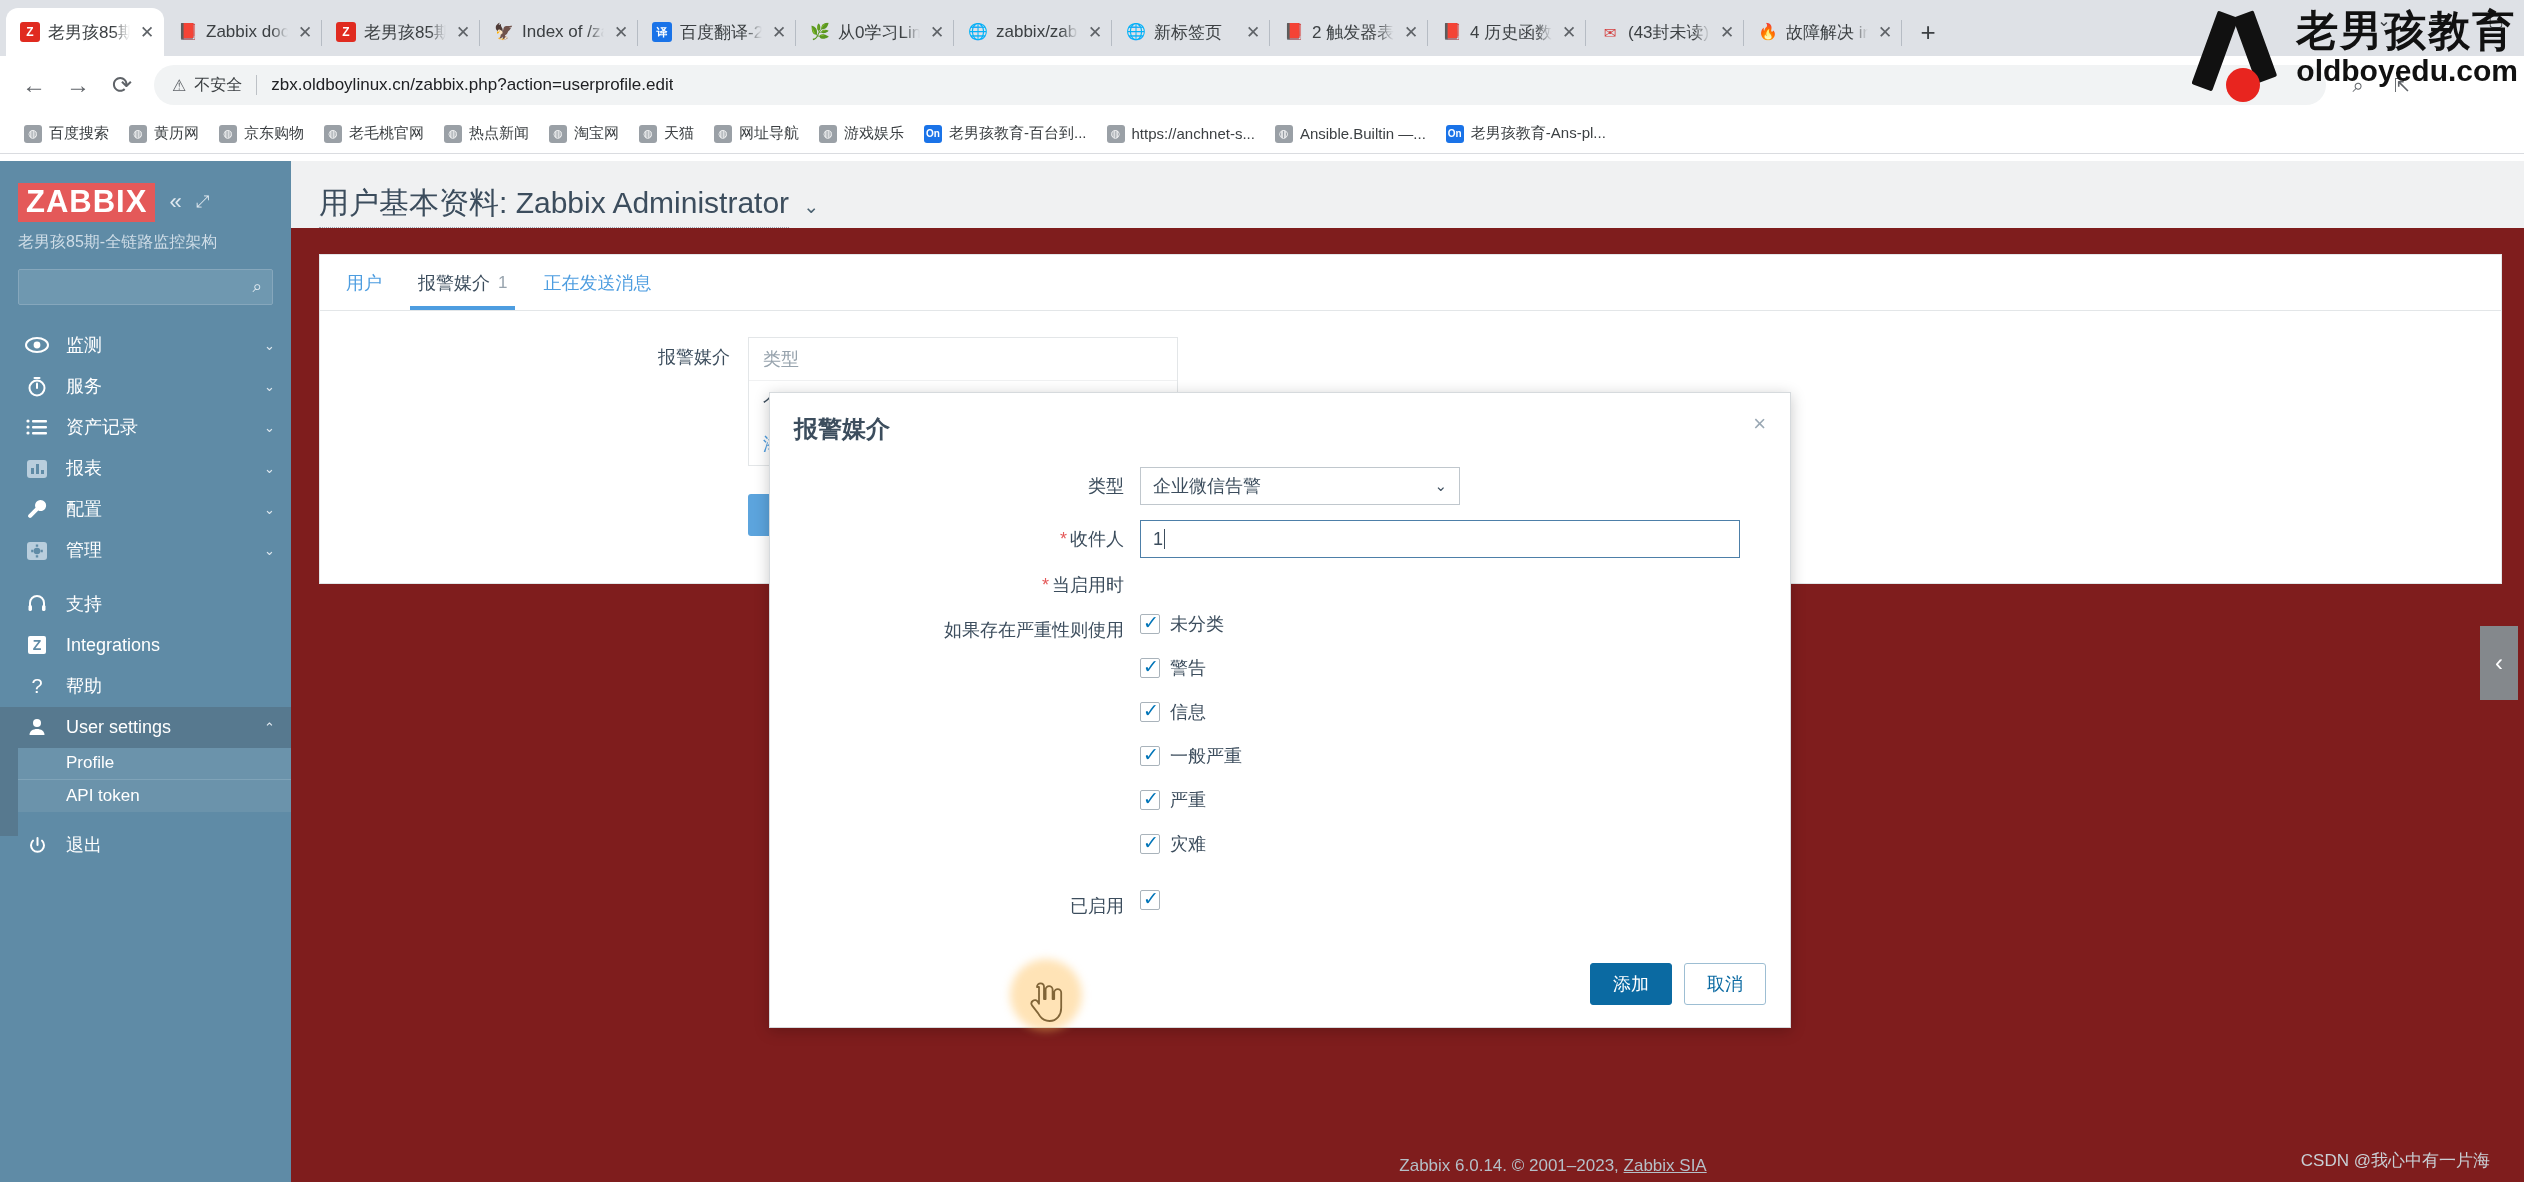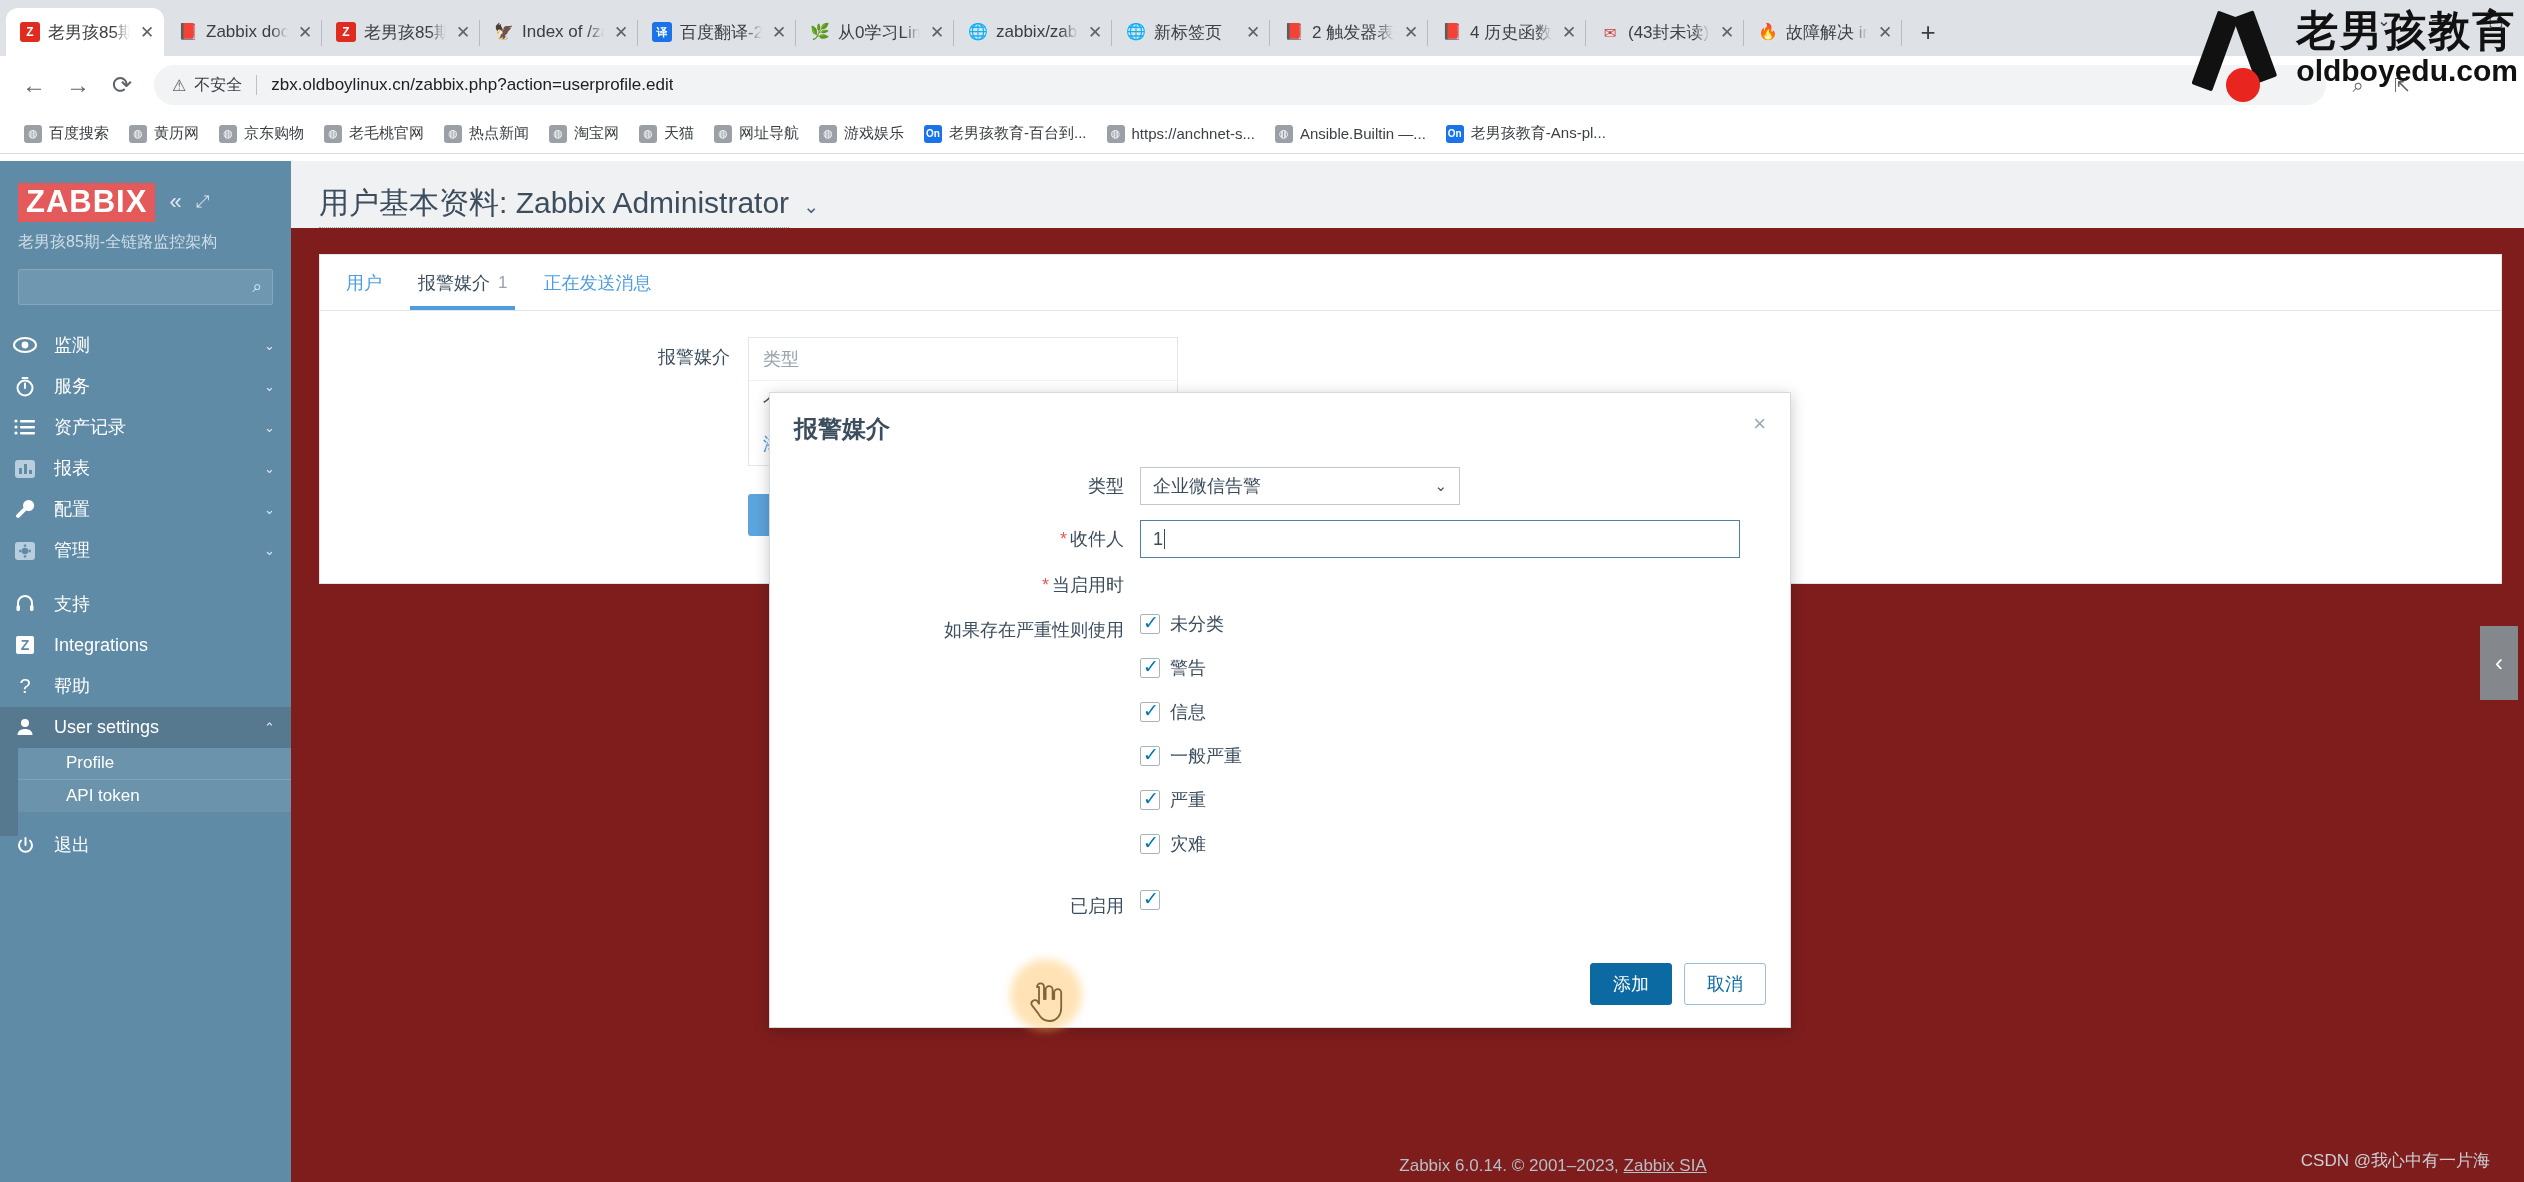--- a/index.html
+++ b/index.html
@@ -118,21 +118,21 @@
   .sb-search {
     margin: 4px 18px 20px 18px; height: 36px; background: #6f98b0;
     border: 1px solid #86a7bc; border-radius: 2px;
     display: flex; align-items: center; padding: 0 10px; position: relative;
   }
   .sb-search .sicon {
     position: absolute; right: 10px; font-size: 17px; color: #e3ecf2;
   }
   .sb-item {
     height: 41px; display: flex; align-items: center; gap: 16px;
-    padding: 0 16px 0 12px; font-size: 18px; color: #ffffff; position: relative;
+    padding: 0 16px 0 24px; font-size: 18px; color: #ffffff; position: relative;
   }
   .sb-item .ico { width: 26px; flex: 0 0 26px; display: flex; align-items: center; justify-content: center; }
   .sb-item .lbl { flex: 1 1 auto; }
   .sb-item .chev { font-size: 13px; color: #dfe8ef; }
   .sb-item.active { background: #57798f; }
   .sb-sub-item {
     height: 32px; display: flex; align-items: center; padding-left: 66px;
     font-size: 17px; color: #ffffff; background: #6b93ab;
   }
   .sb-sub-item.sel { background: #6b93ab; border-bottom: 1px solid #7fa3b8; }

